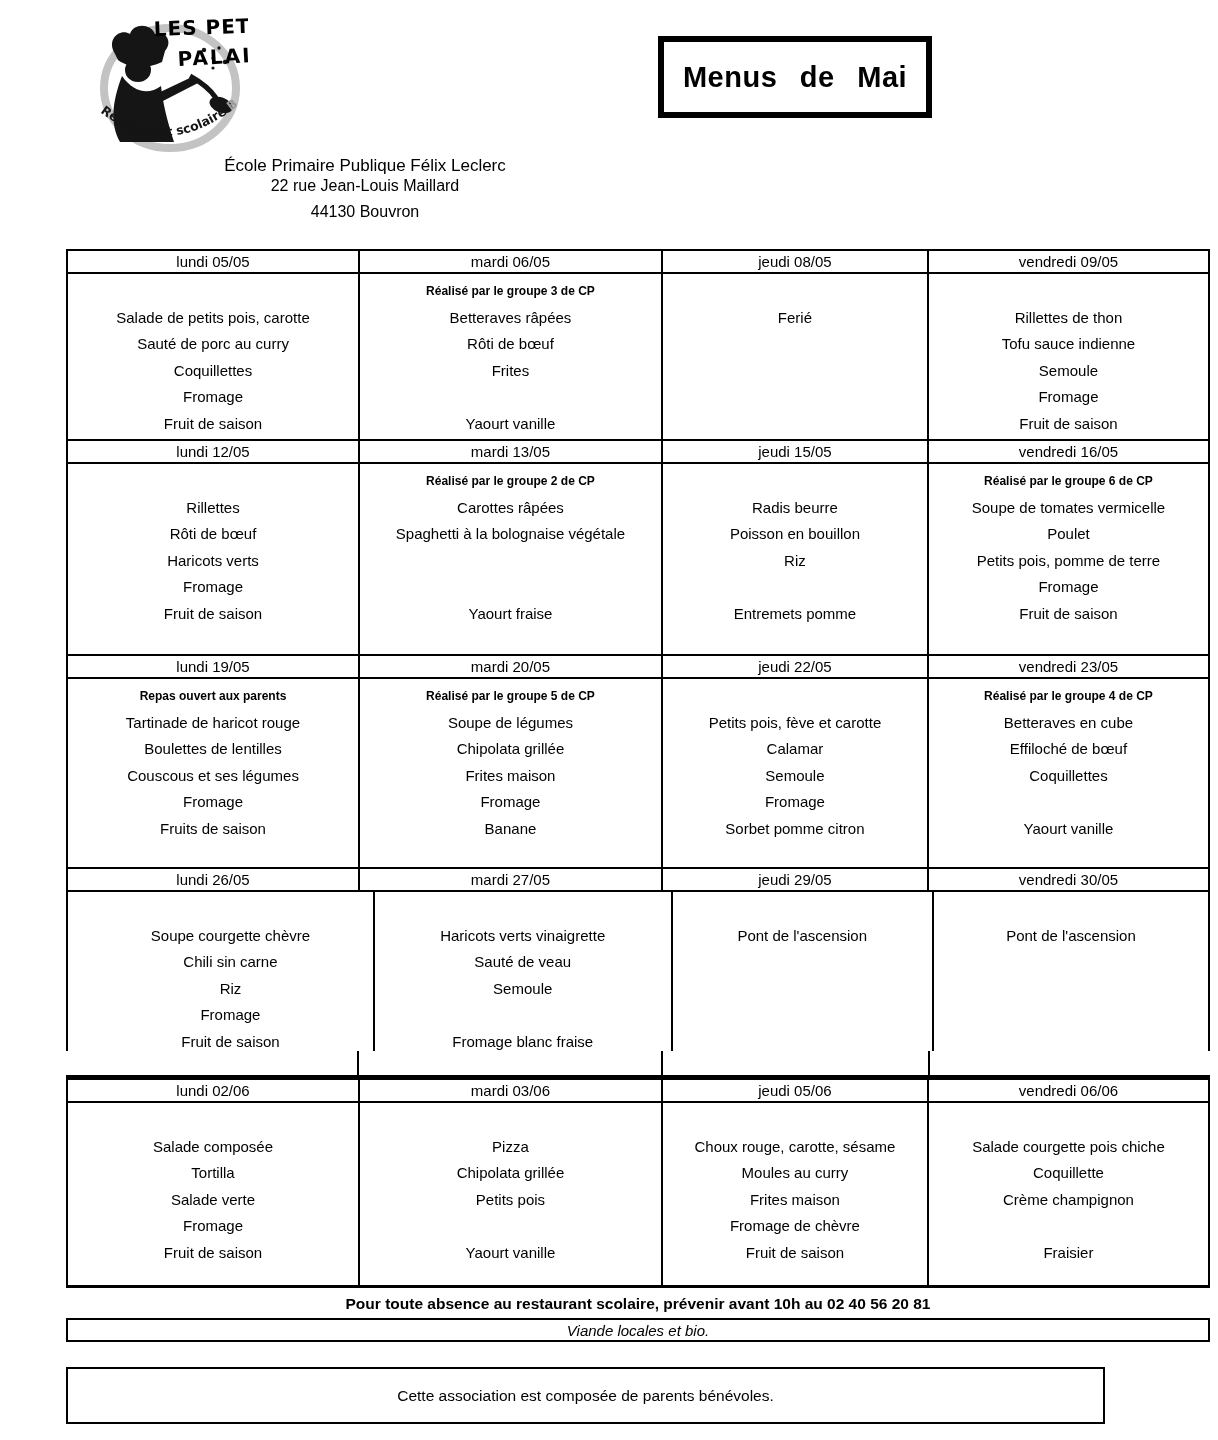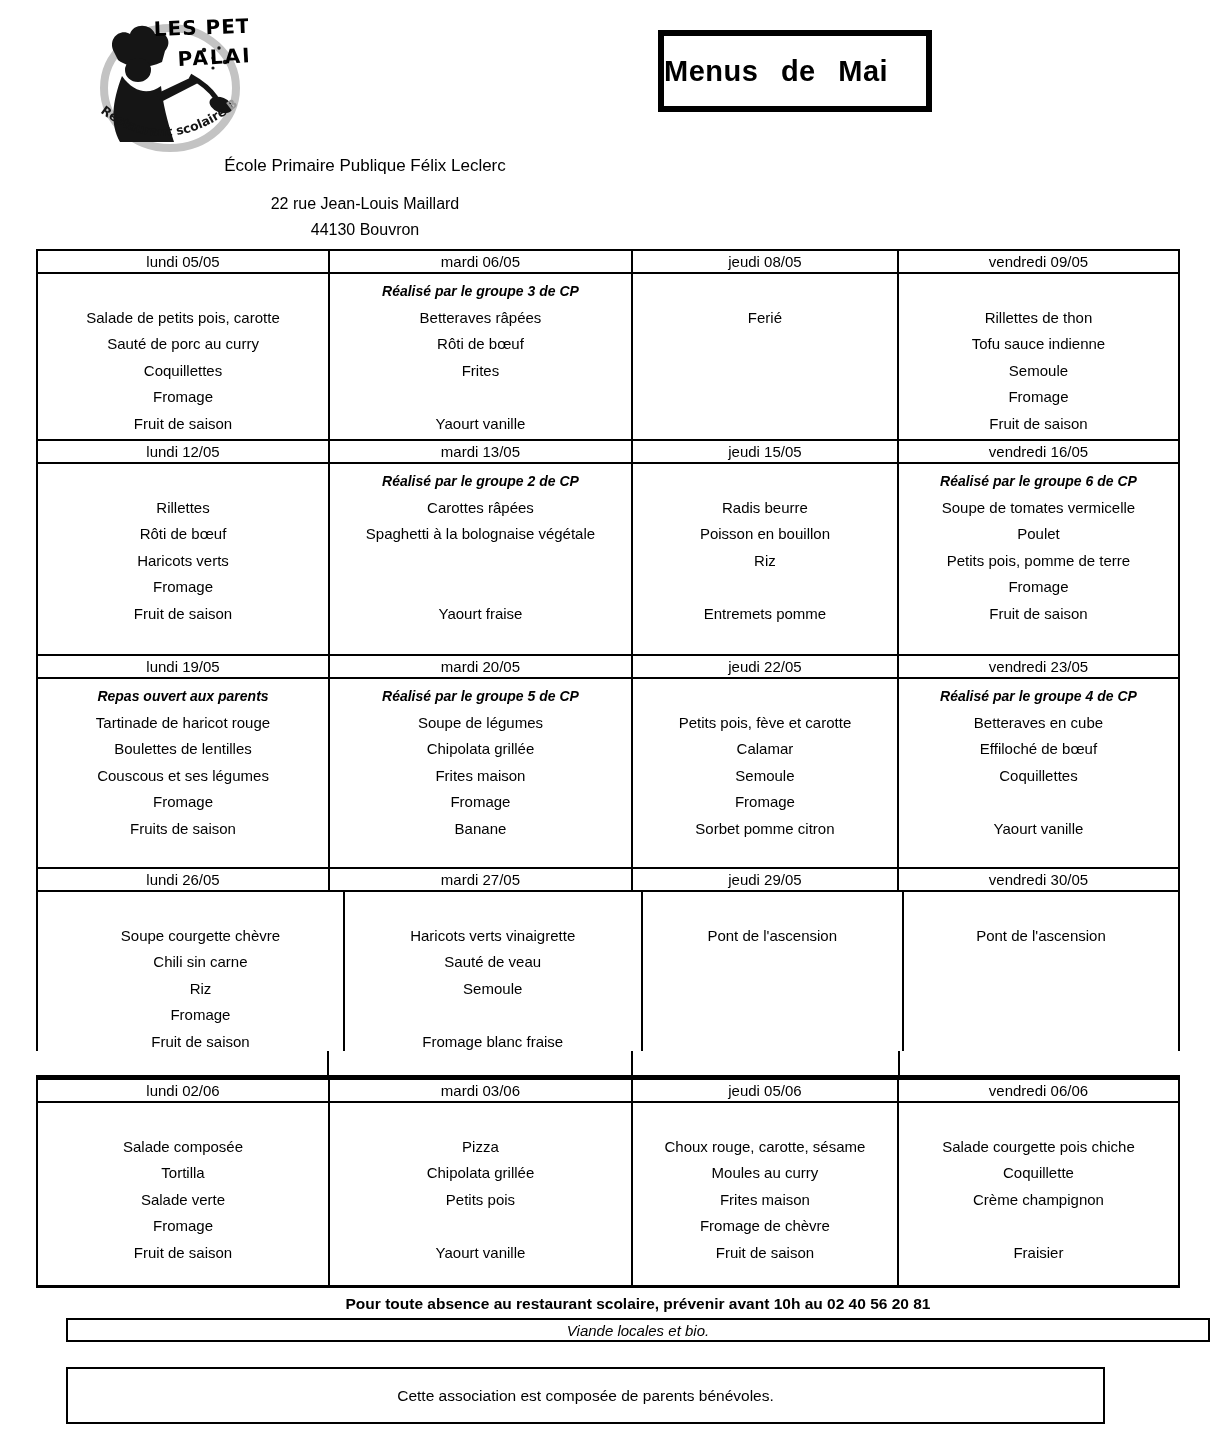--- a/index.html
+++ b/index.html
@@ -5,40 +5,40 @@
   html,body{margin:0;padding:0;background:#ffffff;}
   body{
     width:1218px;height:1440px;position:relative;overflow:hidden;
     font-family:"Liberation Sans","DejaVu Sans",sans-serif;
     color:#000;
   }
   
   .header{position:relative;height:249px;}
   .logo{position:absolute;left:86px;top:8px;width:162px;height:146px;}
   .title-box{
-    position:absolute;left:658px;top:30px;width:262px;height:70px;
-    border:6px solid #000;display:flex;align-items:center;
+    position:absolute;left:658px;top:36px;width:262px;height:70px;
+    border:6px solid #000;display:flex;align-items:center;justify-content:center;
   }
   .title-box span{font-size:29px;font-weight:bold;word-spacing:14px;letter-spacing:.5px;}
   .school{position:absolute;left:214px;top:155px;width:302px;text-align:center;}
   .school .name{font-size:17px;line-height:21px;}
-  .school .addr1{font-size:16px;line-height:20px;margin-top:18px;}
+  .school .addr1{font-size:16px;line-height:20px;}
   .school .addr2{font-size:16px;line-height:20px;margin-top:6px;}
   
-  .menu{margin-left:36px;width:1144px;box-sizing:border-box;}
+  .menu{margin-left:66px;width:1144px;box-sizing:border-box;}
   .row{display:flex;box-sizing:border-box;}
   .cell{box-sizing:border-box;text-align:center;overflow:hidden;}
   .c0{width:25.44%;} .c1{width:26.57%;} .c2{width:23.34%;} .c3{width:24.65%;}
   .hdr-row{border:2px solid #000;}
   .hdr-row .cell{font-size:15px;line-height:21px;height:21px;}
   .hdr-row .cell + .cell{border-left:2px solid #000;}
   .content-row{border-left:2px solid #000;border-right:2px solid #000;}
   .content-row .cell{padding-top:4px;}
   .content-row .cell + .cell{border-left:2px solid #000;}
-  .note-line{font-size:14px;font-weight:bold;line-height:26.5px;height:26.5px;white-space:nowrap;font-style:italic;}
+  .note-line{font-size:12px;font-weight:bold;line-height:26.5px;height:26.5px;white-space:nowrap;}
   .item-line{font-size:15px;line-height:26.5px;height:26.5px;white-space:nowrap;}
   .gap-row{height:24px;}
   .gap-row .cell{height:24px;}
   .gap-row .cell + .cell{border-left:2px solid #000;}
   .thick-top{border-top:5px solid #000;}
   .thick-bottom{border-bottom:3px solid #000;}
   
   .absence{margin:5px 0 4px 66px;width:1144px;text-align:center;
     font-size:15.5px;font-weight:bold;line-height:21px;}
   .viande-box{margin-left:66px;width:1144px;height:24px;border:2px solid #000;

